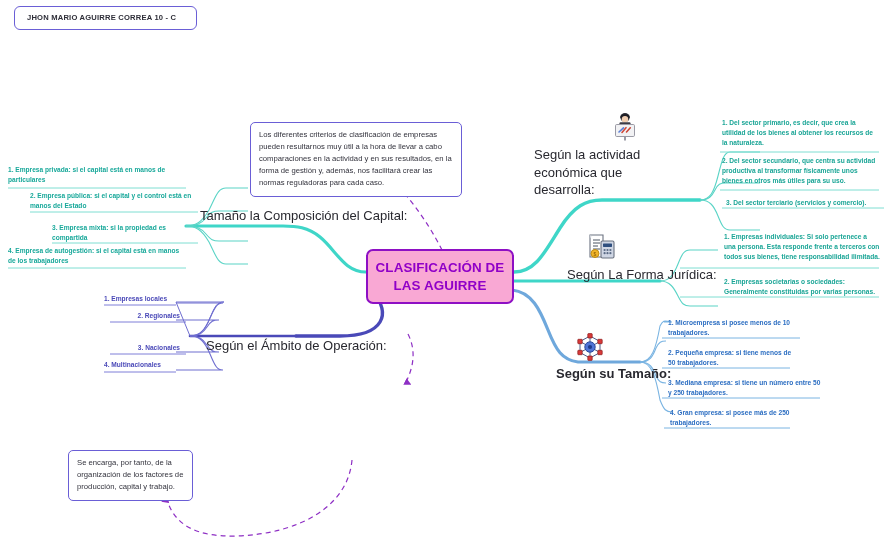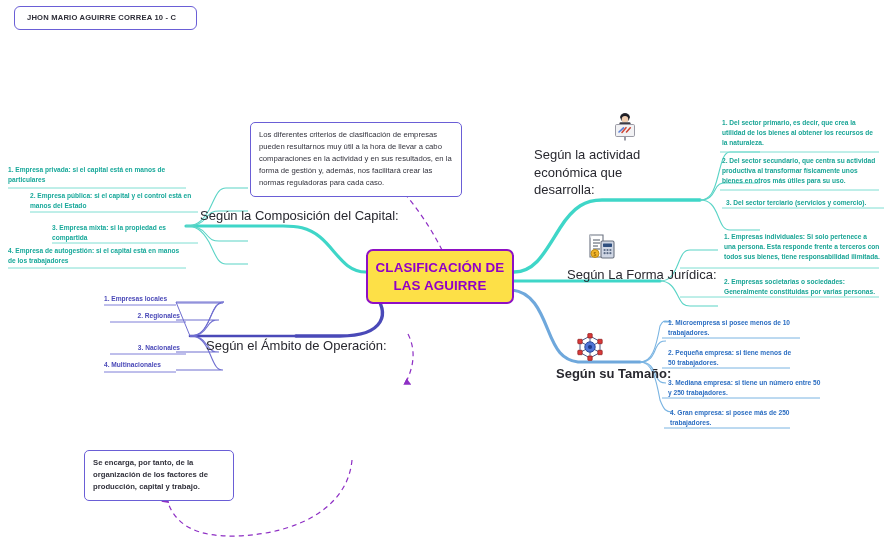--- a/index.html
+++ b/index.html
@@ -25,42 +25,42 @@
     letter-spacing:.2px;
     white-space:nowrap;
     z-index:6;
   }
 
   
   .central {
     position:absolute; left:366px; top:249px;
     width:148px; height:55px;
     border:2px solid #8e0fc4; border-radius:7px;
-    background:#fde047;
+    background:#f9a8d4;
     display:flex; align-items:center; justify-content:center;
     text-align:center;
     z-index:8;
   }
   .central span {
     font-size:13.4px; font-weight:bold; color:#9000c8;
     line-height:1.28; letter-spacing:.1px;
   }
 
   
   .note {
     position:absolute;
     border:1.3px solid #6a5ed6; border-radius:5px;
     background:#ffffff;
     padding:6px 8px 7px 8px;
     font-size:7.7px; color:#32323c; line-height:1.55;
     z-index:7;
   }
   .note-top { left:250px; top:82px; width:212px;margin-top:40px; }
   .note-mid { left:288px; top:390px; width:142px; }
-  .note-low { left:84px; top:450px; width:150px;font-weight:bold; }
+  .note-low { left:68px; top:450px; width:125px; }
 
   
   .btitle {
     position:absolute;
     font-size:13px; color:#28282f; font-weight:normal;
     line-height:1.35; white-space:nowrap;
     z-index:5;
   }
   .btitle.wrap { white-space:normal; }
 
@@ -165,21 +165,21 @@
   <div class="central">
     <span>
       <span>CLASIFICACIÓN DE</span><br>
       <span>LAS AGUIRRE</span>
     </span>
   </div>
 
   <div class="note note-top">Los diferentes criterios de clasificación de empresas pueden resultarnos muy útil a la hora de llevar a cabo comparaciones en la actividad y en sus resultados, en la forma de gestión y, además, nos facilitará crear las normas reguladoras para cada caso.</div>
   <div class="note note-low">Se encarga, por tanto, de la organización de los factores de producción, capital y trabajo.</div>
 
-  <div class="btitle" style="left:200px; top:207px;">Según la Composición del Capital:</div>
+  <div class="btitle" style="left:200px; top:207px;">Tamaño la Composición del Capital:</div>
 
   <div class="leaf teal" style="left:8px; top:165px; width:172px;">1. Empresa privada: si el capital está en manos de particulares</div>
   <div class="leaf teal" style="left:30px; top:191px; width:168px;">2. Empresa pública: si el capital y el control está en manos del Estado</div>
   <div class="leaf teal" style="left:52px; top:223px; width:146px;">3. Empresa mixta: si la propiedad es compartida</div>
   <div class="leaf teal" style="left:8px; top:246px; width:172px;">4. Empresa de autogestión: si el capital está en manos de los trabajadores</div>
 
   <div class="btitle" style="left:206px; top:337px;">Según el Ámbito de Operación:</div>
 
   <div class="leaf indigo" style="left:104px; top:294px; width:74px; text-align:left;">1. Empresas locales</div>
   <div class="leaf indigo" style="left:110px; top:311px; width:70px; text-align:right;">2. Regionales</div>

